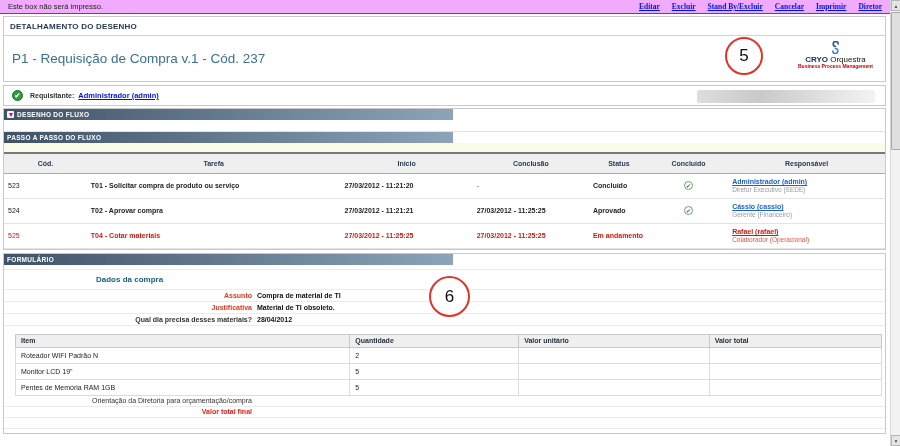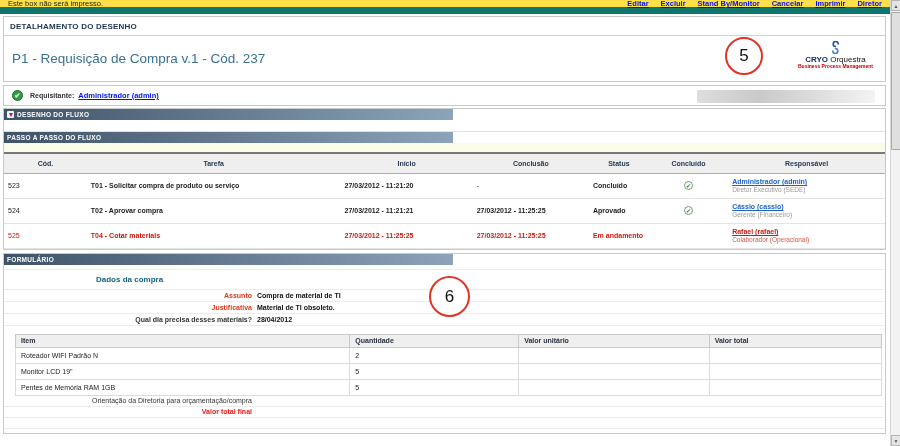--- a/index.html
+++ b/index.html
@@ -7,27 +7,27 @@
   body {
     position:relative; overflow:hidden; background:#fff;
     font-family:"Liberation Sans", sans-serif;
     -webkit-font-smoothing:antialiased;
   }
   a { cursor:pointer; }
 
   
   .topbar{
     position:absolute; left:0; top:0; width:890px; height:14px;
-    background:#fde047; border-bottom:7px solid #0f766e;
+    background:#f0abfc; border-bottom:1px solid #0f766e;
     display:flex; align-items:center; justify-content:space-between;
     padding:0 8px;
   }
   .topbar-note{ font-size:7.5px; color:#222; }
   .topbar-links{ display:flex; gap:12px; align-items:center; }
-  .topbar-links a{ font-size:7.5px; font-weight:bold; color:#0010EE; text-decoration:underline; white-space:nowrap; }
+  .topbar-links a{ font-size:7.5px; font-weight:bold; color:#0010EE; text-decoration:underline; white-space:nowrap;font-family:Liberation Serif, serif; }
 
   .page{ position:absolute; left:0; top:14px; width:890px; }
   .panel{ margin:2px 4px 0 3px; border:1px solid #c9c9c9; background:#fff; position:relative; }
 
   
   .detail-title{ font-size:8px; font-weight:bold; color:#1F3550; padding:5px 0 4px 6px; border-bottom:1px solid #d2d2d2; letter-spacing:.2px; }
   .process-title{ font-size:13.5px; color:#3A7190; padding:15px 0 15px 8px; }
   .logo{ position:absolute; right:12px; top:24px; text-align:center; line-height:1.15; }
   .logo svg{ display:block; margin:0 auto 1px auto; }
   .logo-text{ font-size:8px; white-space:nowrap; }
@@ -115,21 +115,21 @@
   .sb-thumb{ position:absolute; left:0; top:12px; width:10px; height:138px; background:#DFDFDF; border:1px solid #a8a8a8; border-radius:1px; }
 </style>
 </head>
 <body>
 
 <div class="topbar">
   <span class="topbar-note">Este box não será impresso.</span>
   <span class="topbar-links">
     <a>Editar</a>
     <a>Excluir</a>
-    <a>Stand By/Monitor</a>
+    <a>Stand By/Excluir</a>
     <a>Cancelar</a>
     <a>Imprimir</a>
     <a>Diretor</a>
   </span>
 </div>
 
 <div class="page">
 
   <div class="panel">
     <div class="detail-title">DETALHAMENTO DO DESENHO</div>

